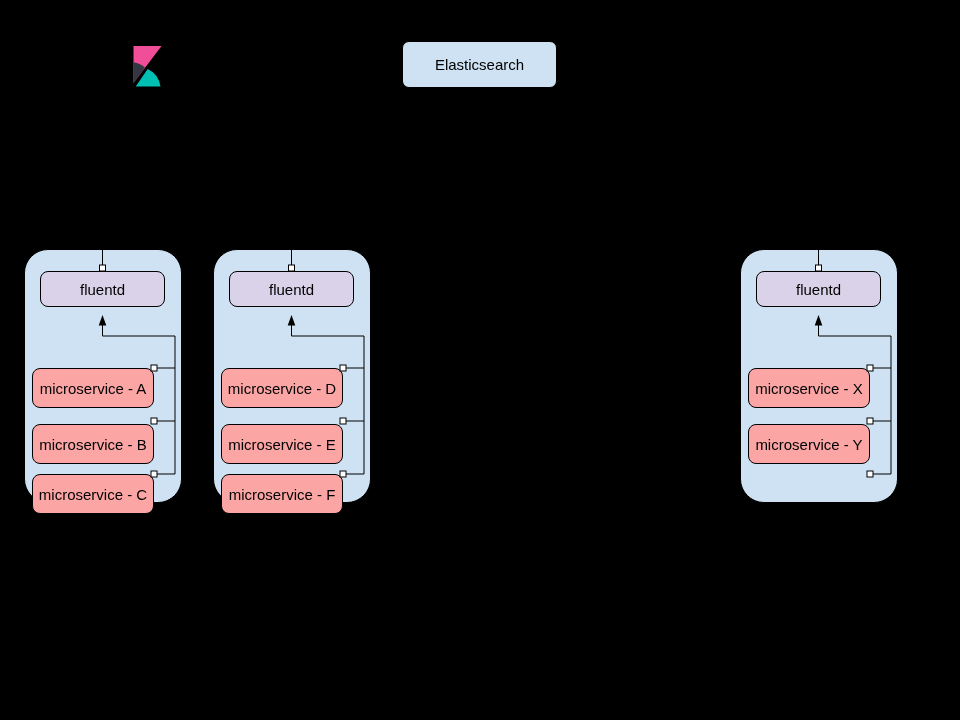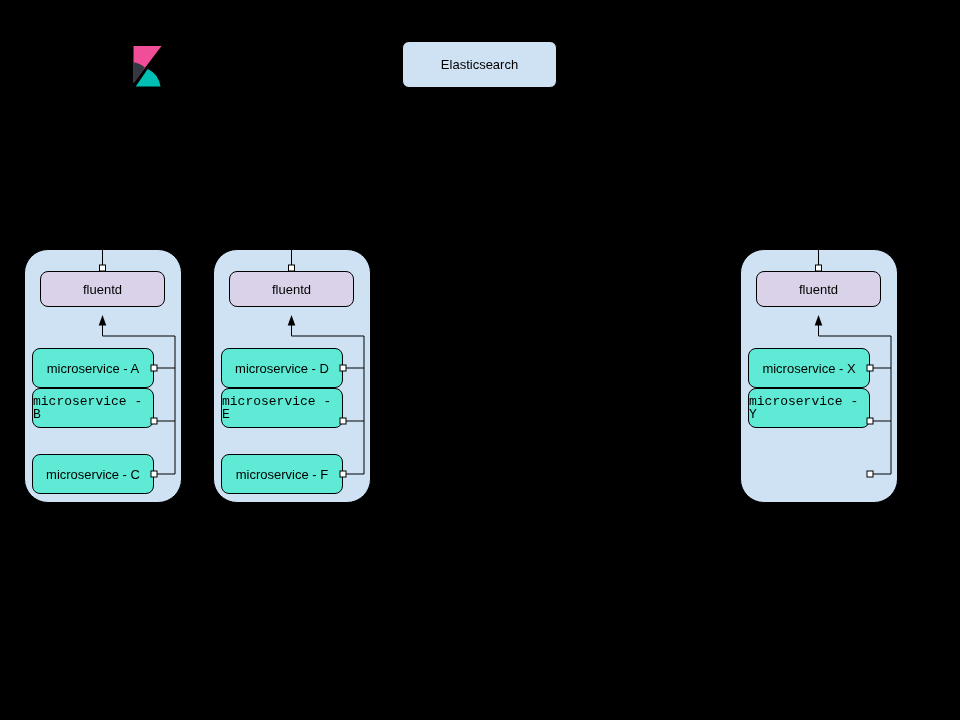--- a/index.html
+++ b/index.html
@@ -16,23 +16,23 @@
     font-family: "Liberation Sans", sans-serif;
     color: #000000;
   }
   .shape {
     position: absolute;
     box-sizing: border-box;
     border: 1px solid #000000;
     display: flex;
     align-items: center;
     justify-content: center;
-    font-size: 13px;
+    font-size: 15px;
     line-height: 1;
-    text-align: left;
+    text-align: center;
   }
   .logo {
     position: absolute;
     left: 129px;
     top: 46px;
   }
   .es-node {
     left: 402px;
     top: 41px;
     width: 155px;
@@ -58,25 +58,26 @@
     top: 21px;
     width: 125px;
     height: 36px;
     background: #d9d2e9;
     border-radius: 8px;
   }
   .ms-node {
     left: 7px;
     width: 122px;
     height: 40px;
-    background: #5eead4;
+    background: #fca5a5;
     border-radius: 8px;
+    margin-top: 20px;
   }
   .ms-0 { top: 98px; }
-  .ms-1 { top: 138px; font-family: Liberation Mono, monospace; }
+  .ms-1 { top: 154px; }
   .ms-2 { top: 204px; }
   .wires {
     position: absolute;
     left: 0;
     top: 0;
     pointer-events: none;
   }
 </style>
 </head>
 <body>

